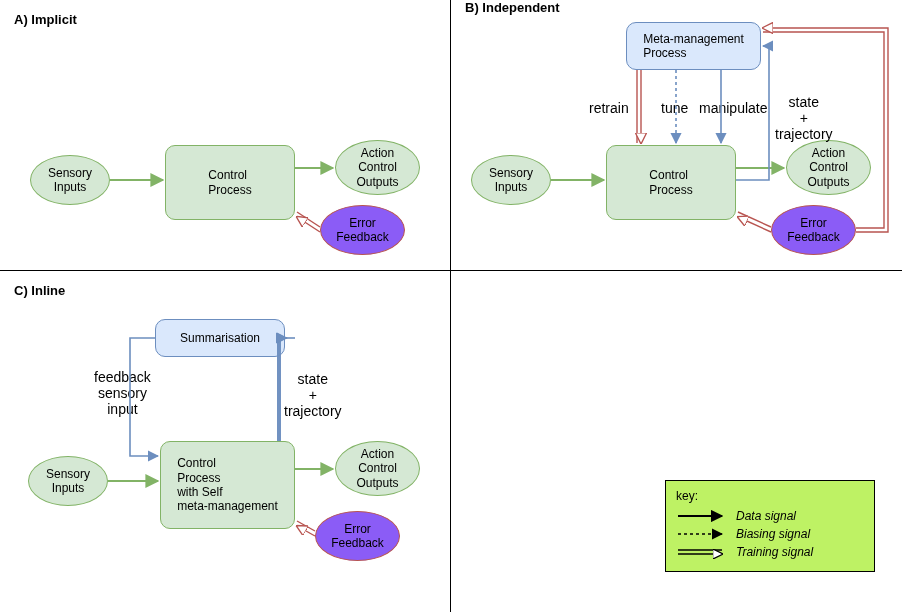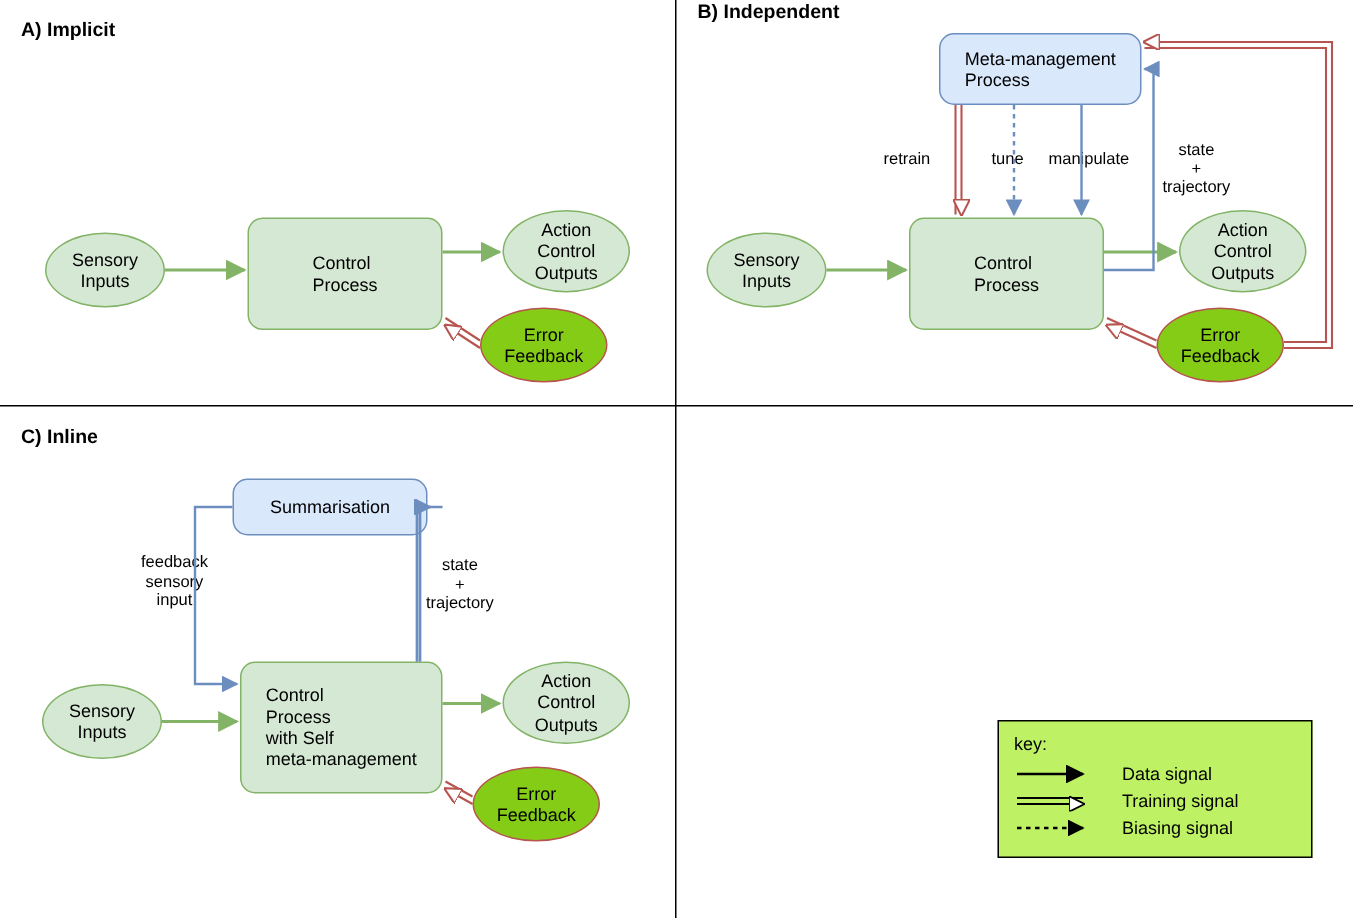--- a/index.html
+++ b/index.html
@@ -54,39 +54,40 @@
     border: 1px solid;
     display: flex;
     align-items: center;
     justify-content: center;
     text-align: center;
     line-height: 1.2;
     padding: 4px;
   }
   .green-fill { background: #d5e8d4; border-color: #82b366; }
   .blue-fill  { background: #dae8fc; border-color: #6c8ebf; }
-  .pink-fill  { background: #84cc16; border-color: #b85450; }
+  .pink-fill  { background: #8b5cf6; border-color: #b85450; }
   .edge-label {
     position: absolute;
-    font-size: 11px;
+    font-size: 14px;
     text-align: center;
     line-height: 1.15;
     white-space: pre;
   }
   .key-box {
     position: absolute;
     border: 1px solid #000;
     padding: 8px 10px;
     background: #bef264;
   }
   .key-row {
     display: flex;
     align-items: flex-end;
-    gap: 22px;
+    gap: 10px;
     margin: 4px 0;
+    font-style: italic;
   }
   .key-row span { font-size: 12px; }
   svg.overlay {
     position: absolute;
     left: 0; top: 0;
     pointer-events: none;
   }
 </style>
 </head>
 <body>
@@ -301,33 +302,33 @@
             <path d="M0,0 L10,5 L0,10 Z" fill="#000"></path>
           </marker>
         </defs>
       <line x1="2" y1="7" x2="46" y2="7" stroke="#000" stroke-width="1.8" marker-end="url(#kArr1)"></line>
     </svg>
     <span>Data signal</span>
   </div>
   <div class="key-row">
     <svg width="50" height="14">
       <defs>
+          <marker id="kArr2" viewBox="0 0 10 10" refX="9" refY="5" markerWidth="7" markerHeight="7" orient="auto">
+            <path d="M0,0 L10,5 L0,10 Z" fill="#000"></path>
+          </marker>
+        </defs>
+      <line x1="2" y1="7" x2="46" y2="7" stroke="#000" stroke-width="1.6" stroke-dasharray="3,3" marker-end="url(#kArr2)"></line>
+    </svg>
+    <span>Biasing signal</span>
+  </div>
+  <div class="key-row">
+    <svg width="50" height="14">
+      <defs>
           <marker id="kArr3" viewBox="0 0 10 10" refX="9" refY="5" markerWidth="8" markerHeight="8" orient="auto">
             <path d="M0,0 L10,5 L0,10 Z" fill="#fff" stroke="#000" stroke-width="1.2"></path>
           </marker>
         </defs>
       <line x1="2" y1="5" x2="46" y2="5" stroke="#000" stroke-width="1.3"></line>
       <line x1="2" y1="9" x2="46" y2="9" stroke="#000" stroke-width="1.3" marker-end="url(#kArr3)"></line>
     </svg>
     <span>Training signal</span>
   </div>
-  <div class="key-row">
-    <svg width="50" height="14">
-      <defs>
-          <marker id="kArr2" viewBox="0 0 10 10" refX="9" refY="5" markerWidth="7" markerHeight="7" orient="auto">
-            <path d="M0,0 L10,5 L0,10 Z" fill="#000"></path>
-          </marker>
-        </defs>
-      <line x1="2" y1="7" x2="46" y2="7" stroke="#000" stroke-width="1.6" stroke-dasharray="3,3" marker-end="url(#kArr2)"></line>
-    </svg>
-    <span>Biasing signal</span>
-  </div>
 </div>
 
 </body></html>

